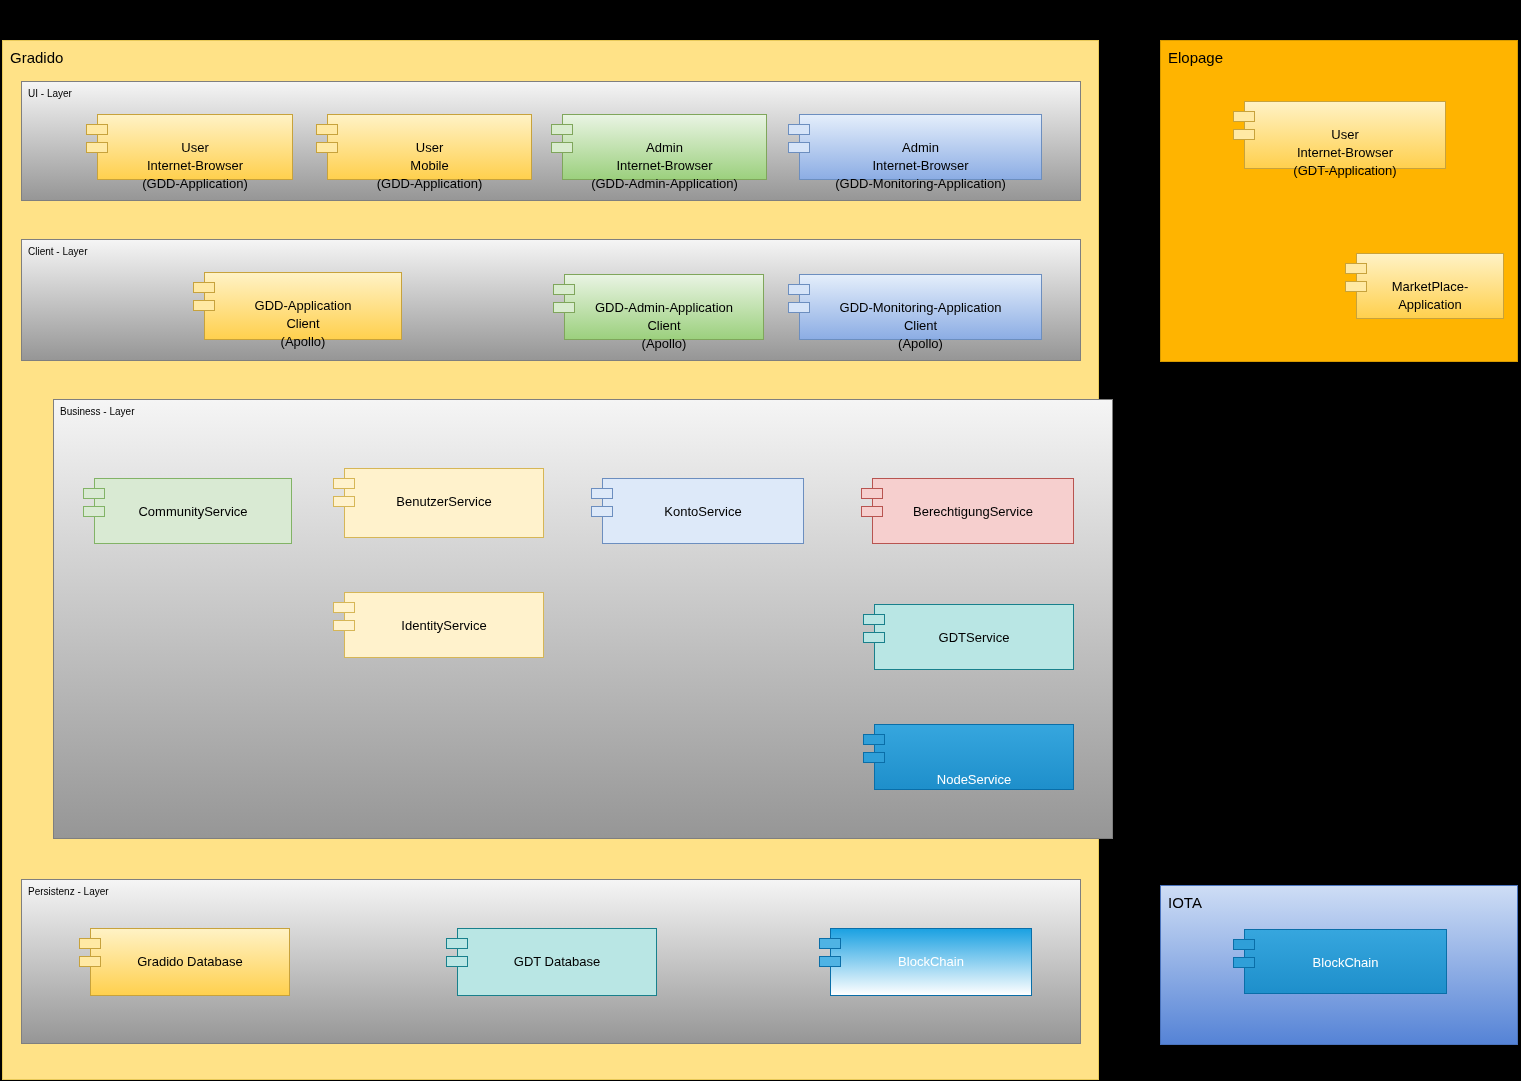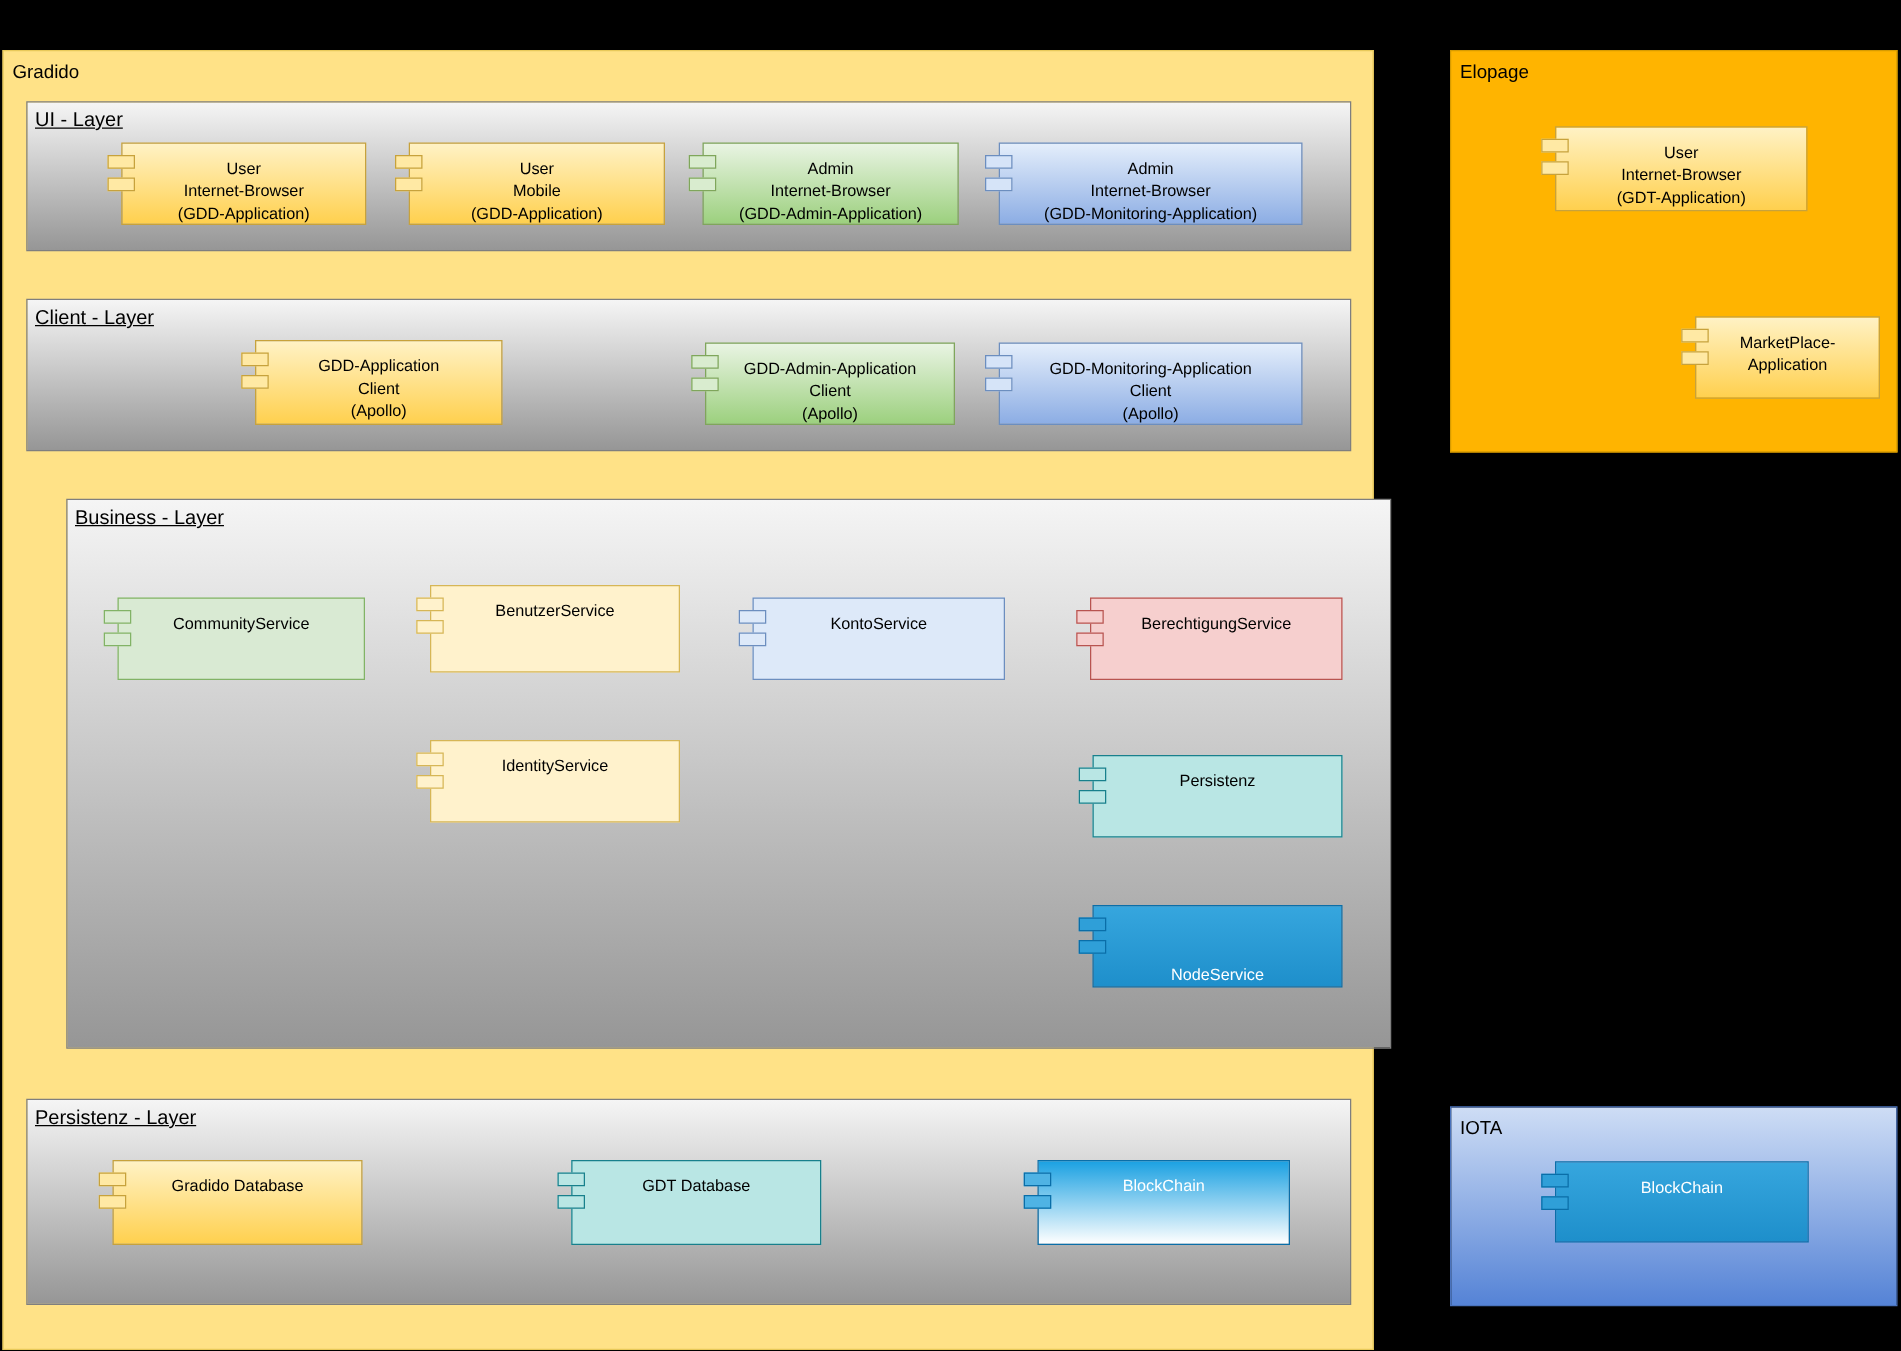--- a/index.html
+++ b/index.html
@@ -11,28 +11,28 @@
     overflow:hidden;
   }
   .canvas{position:absolute;inset:0;}
   .container{position:absolute;box-sizing:border-box;}
   .container-label{position:absolute;top:8px;left:7px;font-size:15px;color:#000;}
   .gradido{left:2px;top:40px;width:1097px;height:1040px;background:#FFE287;border:1px solid #E8C95A;}
   .elopage{left:1160px;top:40px;width:358px;height:322px;background:#FFB400;border:1px solid #D79B00;}
   .iota{left:1160px;top:885px;width:358px;height:160px;background:linear-gradient(#CEDDF5,#5583D6);border:1px solid #4A73BD;}
 
   .layer{position:absolute;box-sizing:border-box;background:linear-gradient(#F5F5F5,#969696);border:1px solid #7F7F7F;}
-  .layer-label{position:absolute;top:6px;left:6px;font-size:16px;color:#000;text-decoration:underline;}
+  .layer-label{position:absolute;top:6px;left:6px;font-size:10px;color:#000;}
 
   .comp{
     position:absolute;box-sizing:border-box;border:1px solid #666;
     display:flex;align-items:flex-start;justify-content:center;
   }
   .clabel{
-    width:100%;padding:11px 4px 0 4px;box-sizing:border-box;
+    width:100%;padding:24px 4px 0 4px;box-sizing:border-box;
     white-space:pre-line;text-align:center;
     font-size:13px;line-height:1.38;color:#000;
   }
   .port{position:absolute;left:-12px;width:22px;height:11px;border:1px solid;box-sizing:border-box;}
   .p1{top:9px;} .p2{top:27px;}
 
   .yellow-grad{background:linear-gradient(#FFF2C5,#FFD04E);border-color:#C7A23C;}
   .yellow-grad .port{background:#FFE9A4;border-color:#C7A23C;}
 
   .green-grad{background:linear-gradient(#E9F4E3,#9CD07E);border-color:#7FA65B;}
@@ -165,21 +165,21 @@
 
       <div class="comp yellow-flat" style="left:290px;top:192px;width:200px;height:66px;">
         <i class="port p1"></i>
         <i class="port p2"></i>
         <span class="clabel">IdentityService</span>
       </div>
 
       <div class="comp teal-flat" style="left:820px;top:204px;width:200px;height:66px;">
         <i class="port p1"></i>
         <i class="port p2"></i>
-        <span class="clabel">Persistenz</span>
+        <span class="clabel">GDTService</span>
       </div>
 
       <div class="comp blue-solid" style="left:820px;top:324px;width:200px;height:66px;align-items:flex-end;">
         <i class="port p1"></i>
         <i class="port p2"></i>
         <span class="clabel">NodeService</span>
       </div>
     </div>
 
     <div class="layer" style="left:18px;top:838px;width:1060px;height:165px;">

